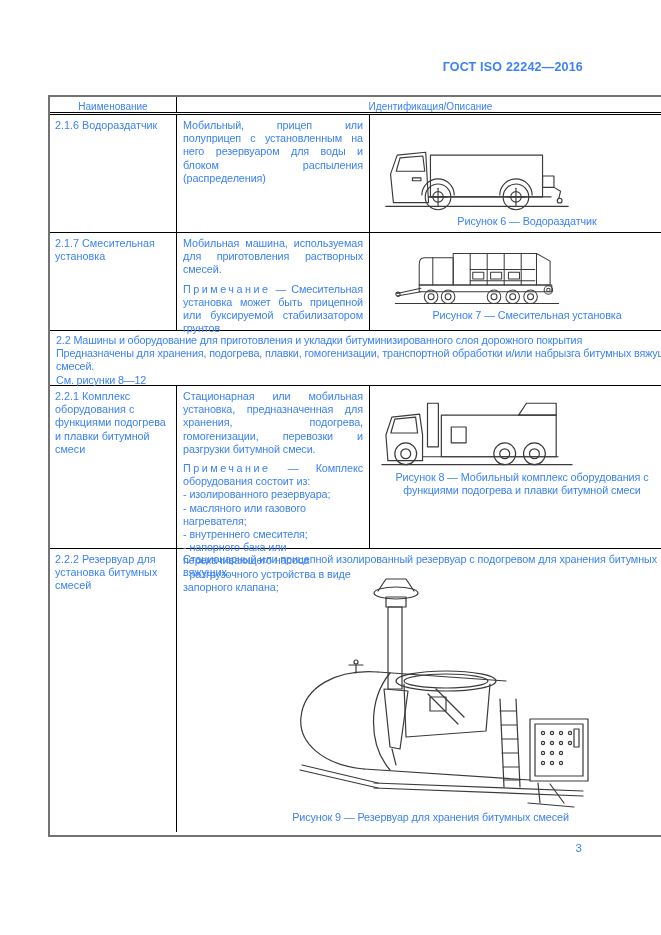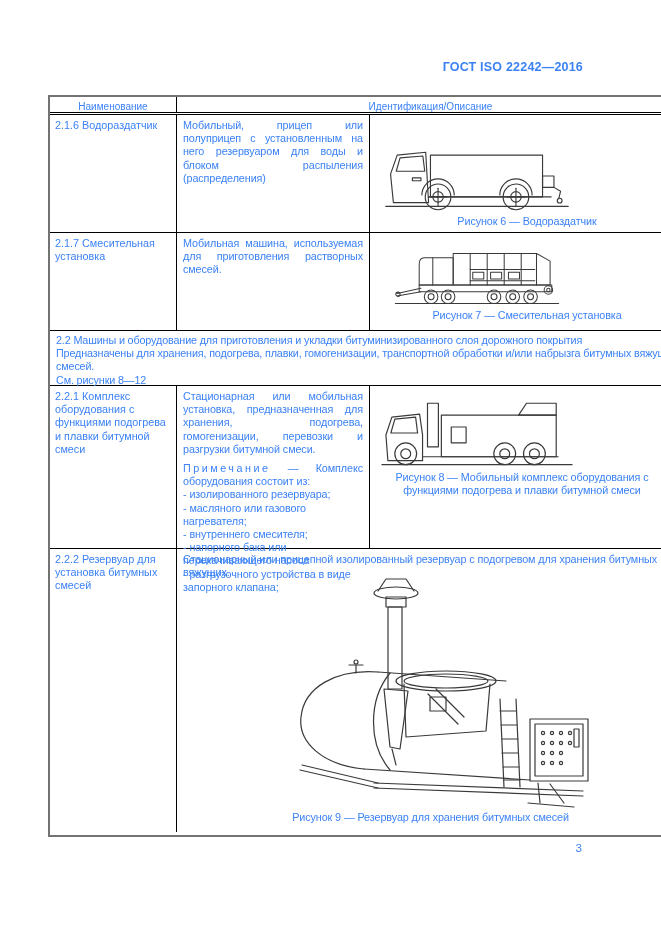--- a/index.html
+++ b/index.html
@@ -89,20 +89,21 @@
           </g>
         </svg>
         <div class="fig-caption cap-216">Рисунок 6 — Водораздатчик</div>
       </div>
     </div>
 
     <div class="trow row-217">
       <div class="cell c-name">2.1.7 Смесительная установка</div>
       <div class="cell c-desc">
         <p class="para">Мобильная машина, используемая для приготовления растворных смесей.</p>
+        <p class="para"><span class="note-label">Примечание</span> <span>— Смесительная установка может быть прицепной или буксируемой стабилизатором грунтов</span></p>
       </div>
       <div class="cell c-fig">
         <svg class="svg-217" width="198" height="68" viewBox="0 0 200 80">
           <g fill="none" stroke="#3a3a3a" stroke-width="1.2" stroke-linejoin="round" stroke-linecap="round">
             <line x1="4" y1="76" x2="196" y2="76"></line>
             <line x1="6" y1="64" x2="34" y2="58"></line>
               <line x1="6" y1="67" x2="34" y2="62"></line>
             <circle cx="7" cy="65" r="2.5"></circle>
             <rect x="32" y="54" width="156" height="8"></rect>
             <path d="M38,22 Q32,22 32,30 L32,54 L72,54 L72,22 Z"></path>

